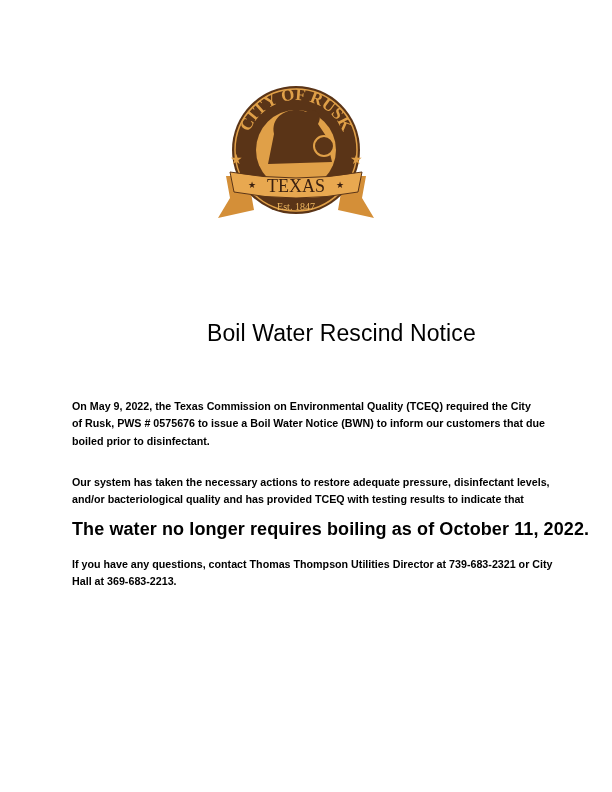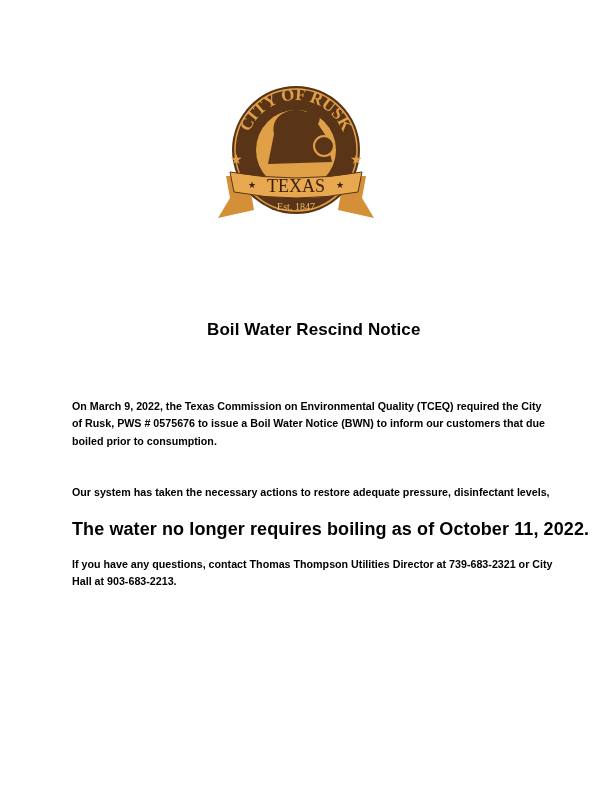--- a/index.html
+++ b/index.html
@@ -1,25 +1,25 @@
 <!DOCTYPE html>
 <html><head>
 <meta charset="utf-8">
 <style>
   html, body { margin: 0; padding: 0; background: #ffffff; }
   body { width: 612px; height: 792px; position: relative; overflow: hidden;
          font-family: "Liberation Sans", "DejaVu Sans", sans-serif; color: #000; }
   .logo { position: absolute; left: 214px; top: 84px; width: 164px; height: 140px; }
-  .title { position: absolute; left: 207px; top: 320px; font-size: 17px; font-weight: bold;
+  .title { position: absolute; left: 207px; top: 320px; font-size: 23px; font-weight: normal;
            letter-spacing: 0.1px; white-space: nowrap; }
   .para { position: absolute; left: 72px; width: 472px; font-size: 10.7px; font-weight: bold;
           line-height: 17.3px; }
   .para span { display: block; white-space: nowrap; }
   .p1 { top: 398px; }
-  .p2 { top: 474px; margin-top: 10px; }
+  .p2 { top: 474px; }
   .headline { position: absolute; left: 72px; top: 519px; font-size: 18px; font-weight: bold;
               white-space: nowrap; letter-spacing: 0.1px; text-align: center; }
   .p3 { top: 556px; }
 </style>
 </head>
 <body>
 
 <div class="logo">
   <svg width="164" height="140" viewBox="0 0 164 140">
     <defs>
@@ -49,27 +49,28 @@
     <text x="34" y="104" font-size="9" fill="#3a2010">★</text>
     <text x="122" y="104" font-size="9" fill="#3a2010">★</text>
 
     <text x="82" y="126" font-family="Liberation Serif, serif" font-size="10" fill="#f0b860" text-anchor="middle">Est. 1847</text>
   </svg>
 </div>
 
 <div class="title">Boil Water Rescind Notice</div>
 
 <div class="para p1">
-  <span>On March 9, 2022, the Texas Commission on Environmental Quality (TCEQ) required the City</span>
+  <span>On May 9, 2022, the Texas Commission on Environmental Quality (TCEQ) required the City</span>
   <span>of Rusk, PWS # 0575676 to issue a Boil Water Notice (BWN) to inform our customers that due</span>
-  <span>boiled prior to consumption.</span>
+  <span>boiled prior to disinfectant.</span>
 </div>
 
 <div class="para p2">
   <span>Our system has taken the necessary actions to restore adequate pressure, disinfectant levels,</span>
+  <span>and/or bacteriological quality and has provided TCEQ with testing results to indicate that</span>
 </div>
 
 <div class="headline">The water no longer requires boiling as of October 11, 2022.</div>
 
 <div class="para p3">
   <span>If you have any questions, contact Thomas Thompson Utilities Director at 739-683-2321 or City</span>
-  <span>Hall at 903-683-2213.</span>
+  <span>Hall at 369-683-2213.</span>
 </div>
 
 </body></html>

